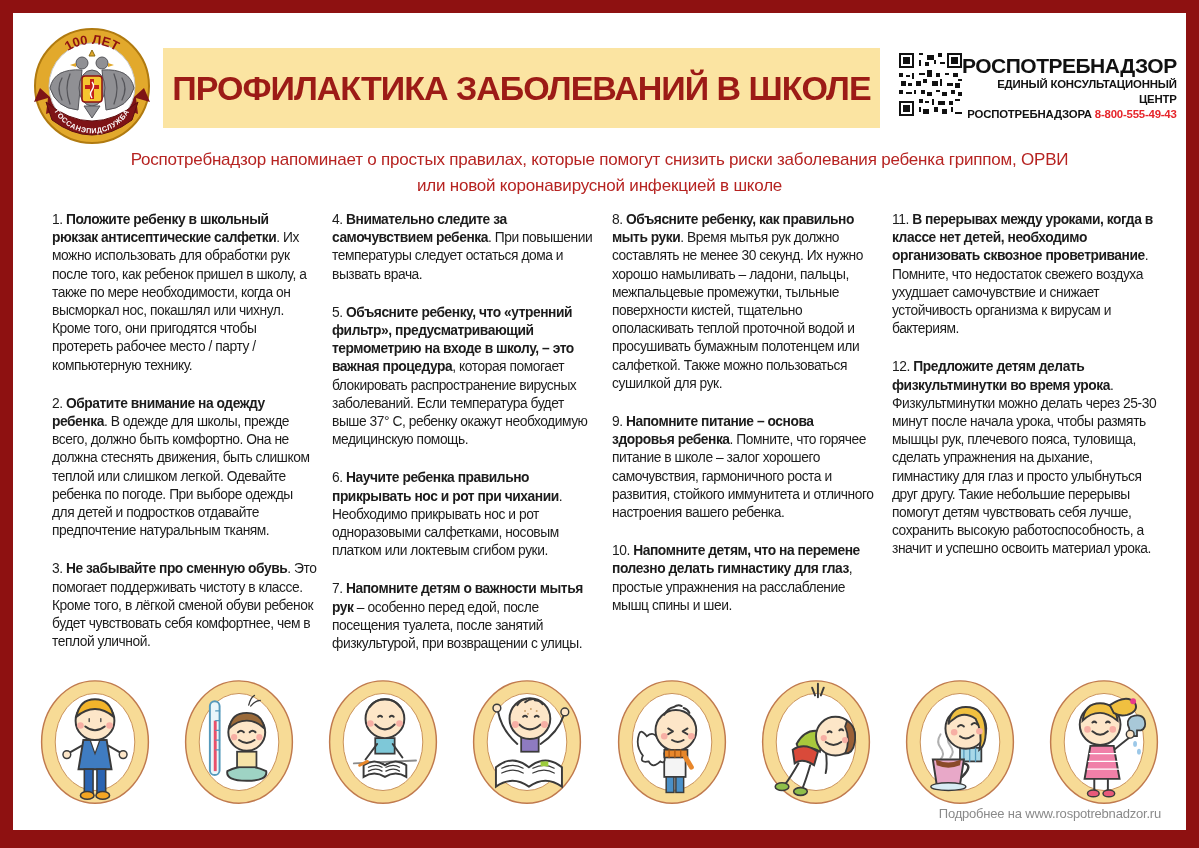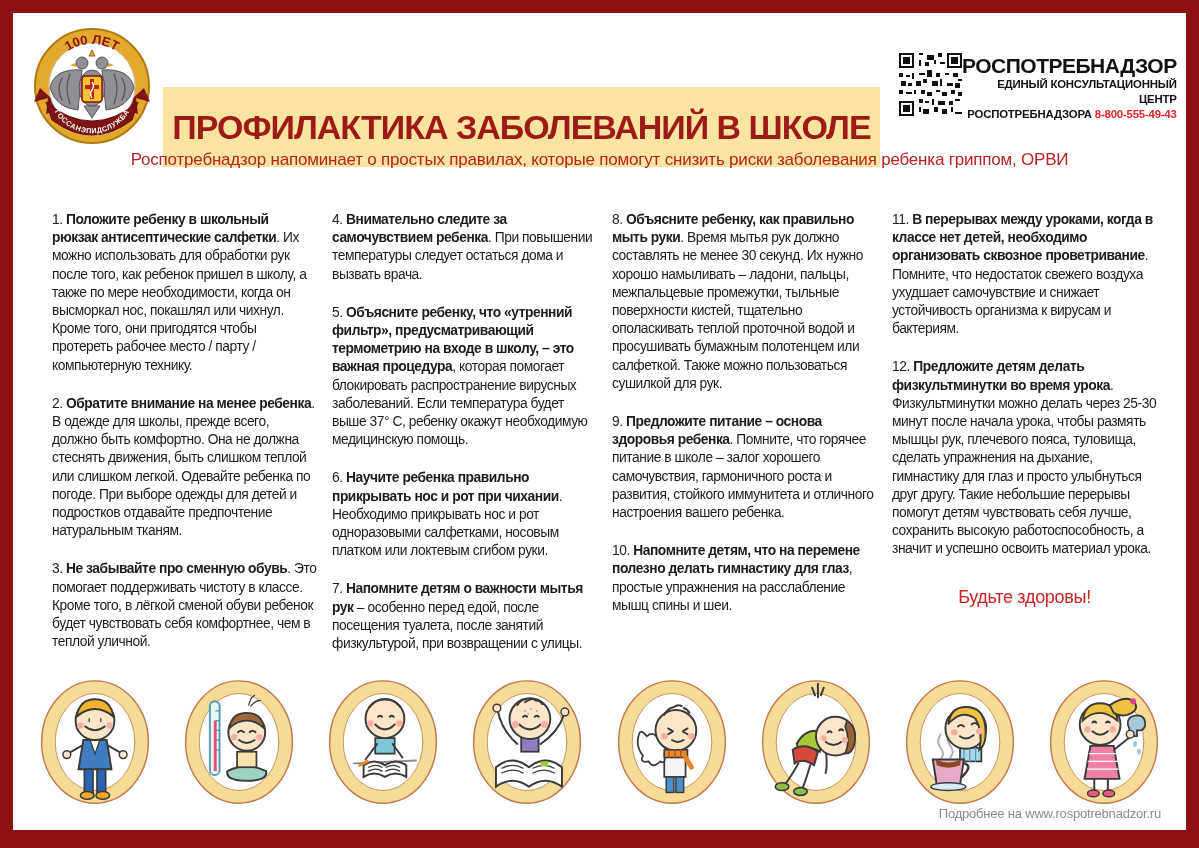--- a/index.html
+++ b/index.html
@@ -6,21 +6,21 @@
   .poster{
     position:relative;width:1199px;height:848px;background:#ffffff;overflow:hidden;
     font-family:"Liberation Sans",sans-serif;color:#1c1c1c;
   }
   .frame{position:absolute;inset:0;border:13px solid #8e1111;border-bottom-width:18px;pointer-events:none;z-index:30;}
 
   
   .logo{position:absolute;left:32px;top:26px;width:120px;height:120px;}
   .banner{
     position:absolute;left:163px;top:48px;width:717px;height:80px;background:#fbe4a2;
-    display:flex;align-items:center;justify-content:center;margin-top:39px;
+    display:flex;align-items:center;justify-content:center;
   }
   .banner h1{
     margin:0;font-size:34px;font-weight:bold;letter-spacing:-1px;color:#9c1b16;white-space:nowrap;
   }
   .hdr-right{position:absolute;left:899px;top:53px;width:275px;display:flex;text-align:right;}
   .qr{width:63px;height:63px;flex:0 0 auto;}
   .hdr-text{padding-top:2px;}
   .org-name{font-size:21px;font-weight:bold;letter-spacing:-0.5px;color:#111;line-height:1.05;}
   .org-sub{font-size:11.4px;font-weight:bold;letter-spacing:-0.2px;color:#111;line-height:1.3;}
   .phone{color:#e6252b;}
@@ -168,43 +168,43 @@
       <div class="org-sub">
         <span>ЕДИНЫЙ КОНСУЛЬТАЦИОННЫЙ ЦЕНТР</span><br>
         <span>РОСПОТРЕБНАДЗОРА</span>
         <span class="phone">8-800-555-49-43</span>
       </div>
     </div>
   </div>
 
   <div class="subtitle">
     <div>Роспотребнадзор напоминает о простых правилах, которые помогут снизить риски заболевания ребенка гриппом, ОРВИ</div>
+    <div>или новой коронавирусной инфекцией в школе</div>
   </div>
 
   <div class="columns">
     <div class="col">
       <p class="tip"><span>1.</span> <b>Положите ребенку в школьный рюкзак антисептические салфетки</b><span>. Их можно использовать для обработки рук после того, как ребенок пришел в школу, а также по мере необходимости, когда он высморкал нос, покашлял или чихнул. Кроме того, они пригодятся чтобы протереть рабочее место / парту / компьютерную технику.</span></p>
-      <p class="tip"><span>2.</span> <b>Обратите внимание на менее ребенка</b><span>. В одежде для школы, прежде всего, должно быть комфортно. Она не должна стеснять движения, быть слишком теплой или слишком легкой. Одевайте ребенка по погоде. При выборе одежды для детей и подростков отдавайте предпочтение натуральным тканям.</span></p>
+      <p class="tip"><span>2.</span> <b>Обратите внимание на одежду ребенка</b><span>. В одежде для школы, прежде всего, должно быть комфортно. Она не должна стеснять движения, быть слишком теплой или слишком легкой. Одевайте ребенка по погоде. При выборе одежды для детей и подростков отдавайте предпочтение натуральным тканям.</span></p>
       <p class="tip"><span>3.</span> <b>Не забывайте про сменную обувь</b><span>. Это помогает поддерживать чистоту в классе. Кроме того, в лёгкой сменой обуви ребенок будет чувствовать себя комфортнее, чем в теплой уличной.</span></p>
     </div>
     <div class="col">
       <p class="tip"><span>4.</span> <b>Внимательно следите за самочувствием ребенка</b><span>. При повышении температуры следует остаться дома и вызвать врача.</span></p>
       <p class="tip"><span>5.</span> <b>Объясните ребенку, что «утренний фильтр», предусматривающий термометрию на входе в школу, – это важная процедура</b><span>, которая помогает блокировать распространение вирусных заболеваний. Если температура будет выше 37° С, ребенку окажут необходимую медицинскую помощь.</span></p>
       <p class="tip"><span>6.</span> <b>Научите ребенка правильно прикрывать нос и рот при чихании</b><span>. Необходимо прикрывать нос и рот одноразовыми салфетками, носовым платком или локтевым сгибом руки.</span></p>
       <p class="tip"><span>7.</span> <b>Напомните детям о важности мытья рук</b><span> – особенно перед едой, после посещения туалета, после занятий физкультурой, при возвращении с улицы.</span></p>
     </div>
     <div class="col">
       <p class="tip"><span>8.</span> <b>Объясните ребенку, как правильно мыть руки</b><span>. Время мытья рук должно составлять не менее 30 секунд. Их нужно хорошо намыливать – ладони, пальцы, межпальцевые промежутки, тыльные поверхности кистей, тщательно ополаскивать теплой проточной водой и просушивать бумажным полотенцем или салфеткой. Также можно пользоваться сушилкой для рук.</span></p>
-      <p class="tip"><span>9.</span> <b>Предложите питание – основа здоровья ребенка</b><span>. Помните, что горячее питание в школе – залог хорошего самочувствия, гармоничного роста и развития, стойкого иммунитета и отличного настроения вашего ребенка.</span></p>
+      <p class="tip"><span>9.</span> <b>Напомните питание – основа здоровья ребенка</b><span>. Помните, что горячее питание в школе – залог хорошего самочувствия, гармоничного роста и развития, стойкого иммунитета и отличного настроения вашего ребенка.</span></p>
       <p class="tip"><span>10.</span> <b>Напомните детям, что на перемене полезно делать гимнастику для глаз</b><span>, простые упражнения на расслабление мышц спины и шеи.</span></p>
     </div>
     <div class="col">
       <p class="tip"><span>11.</span> <b>В перерывах между уроками, когда в классе нет детей, необходимо организовать сквозное проветривание</b><span>. Помните, что недостаток свежего воздуха ухудшает самочувствие и снижает устойчивость организма к вирусам и бактериям.</span></p>
       <p class="tip"><span>12.</span> <b>Предложите детям делать физкультминутки во время урока</b><span>. Физкультминутки можно делать через 25-30 минут после начала урока, чтобы размять мышцы рук, плечевого пояса, туловища, сделать упражнения на дыхание, гимнастику для глаз и просто улыбнуться друг другу. Такие небольшие перерывы помогут детям чувствовать себя лучше, сохранить высокую работоспособность, а значит и успешно освоить материал урока.</span></p>
-      <div class="closing">Будьте здоровы!</div>
     </div>
   </div>
 
   <div class="kids">
 
     <div class="kid">
       <svg viewBox="0 0 120 136" aria-label="boy-standing">
         <ellipse cx="60" cy="68" rx="55" ry="63" fill="#f7db96" stroke="#c07a4e" stroke-width="1.5"></ellipse>
         <ellipse cx="60" cy="68" rx="41" ry="50" fill="#fff" stroke="#c89058" stroke-width="1"></ellipse>
         <path class="ln" d="M46,72 L32,80"></path>

